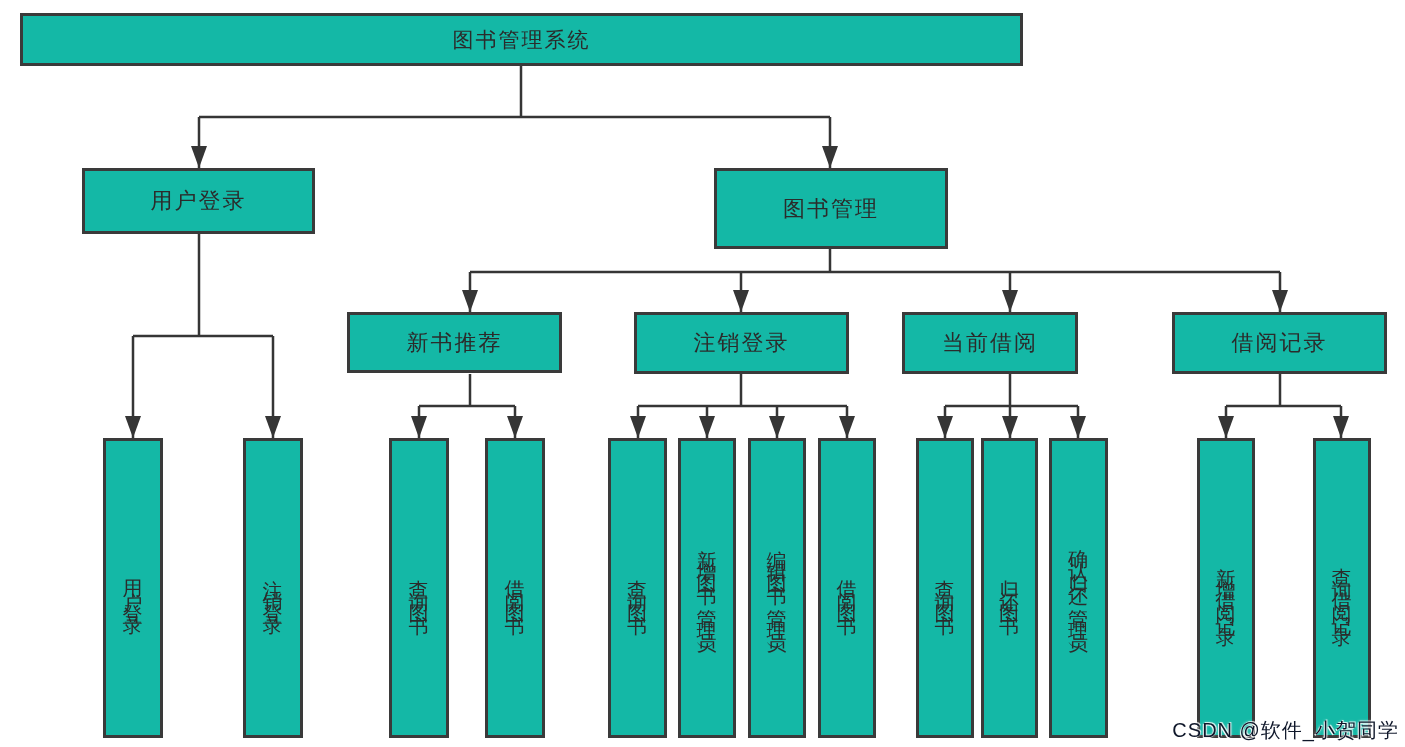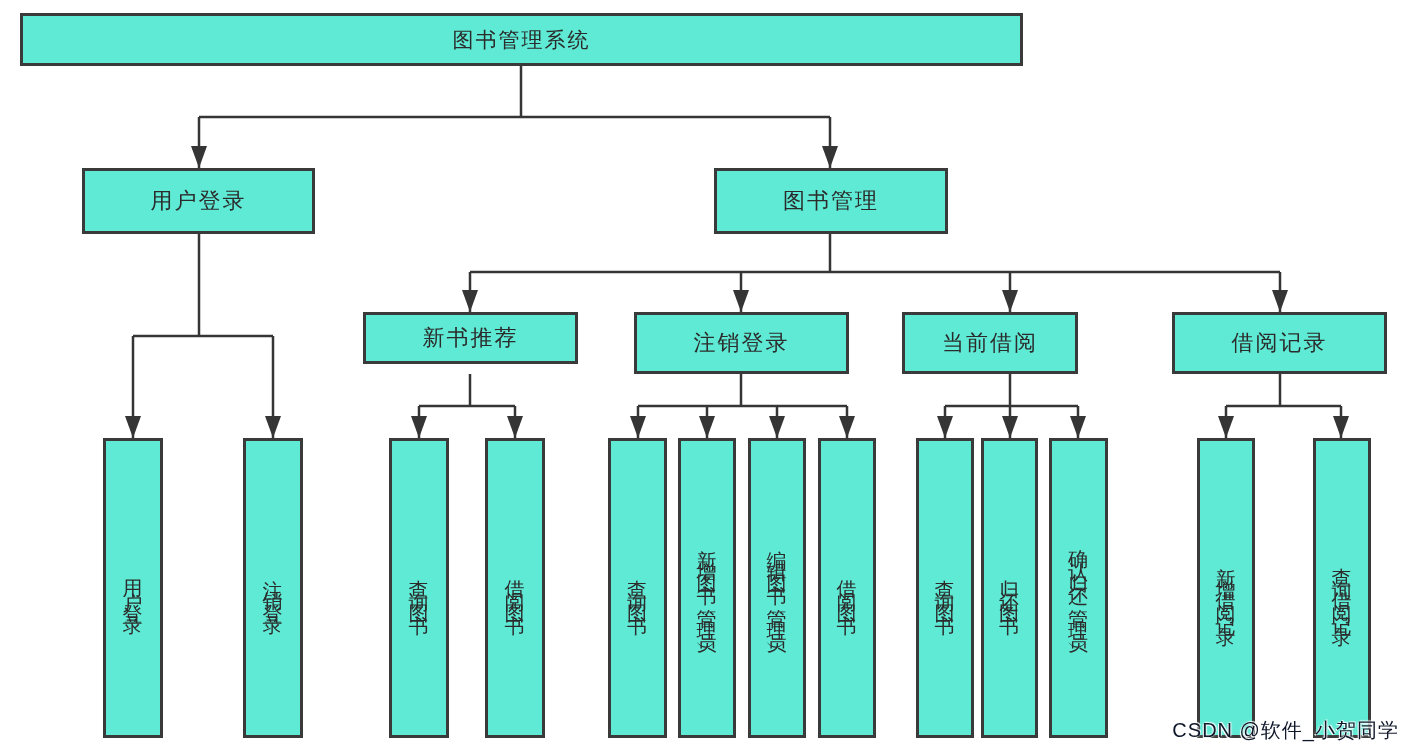--- a/index.html
+++ b/index.html
@@ -9,21 +9,21 @@
     height: 747px;
     background: #ffffff;
     font-family: "Liberation Sans", sans-serif;
     color: #2b2b2b;
     overflow: hidden;
   }
   .box {
     position: absolute;
     box-sizing: border-box;
     border: 3px solid #3a3a3a;
-    background: #5eead4;
+    background: #14b8a6;
     display: flex;
     align-items: center;
     justify-content: center;
     text-align: right;
   }
   .hlabel {
     font-size: 22px;
     letter-spacing: 2px;
     color: #2b2b2b;
     white-space: nowrap;
@@ -93,25 +93,25 @@
     <polygon points="1333,416 1349,416 1341,438"></polygon>
   </svg>
 
   <div class="box root" style="left:20px; top:13px; width:1003px; height:53px;">
     <span class="hlabel">图书管理系统</span>
   </div>
 
   <div class="box" style="left:82px; top:168px; width:233px; height:66px;">
     <span class="hlabel">用户登录</span>
   </div>
-  <div class="box" style="left:714px; top:168px; width:234px; height:66px;">
+  <div class="box" style="left:714px; top:168px; width:234px; height:81px;">
     <span class="hlabel">图书管理</span>
   </div>
 
-  <div class="box" style="left:363px; top:312px; width:215px; height:52px;">
+  <div class="box" style="left:347px; top:312px; width:215px; height:61px;">
     <span class="hlabel">新书推荐</span>
   </div>
   <div class="box" style="left:634px; top:312px; width:215px; height:62px;">
     <span class="hlabel">注销登录</span>
   </div>
   <div class="box" style="left:902px; top:312px; width:176px; height:62px;">
     <span class="hlabel">当前借阅</span>
   </div>
   <div class="box" style="left:1172px; top:312px; width:215px; height:62px;">
     <span class="hlabel">借阅记录</span>

